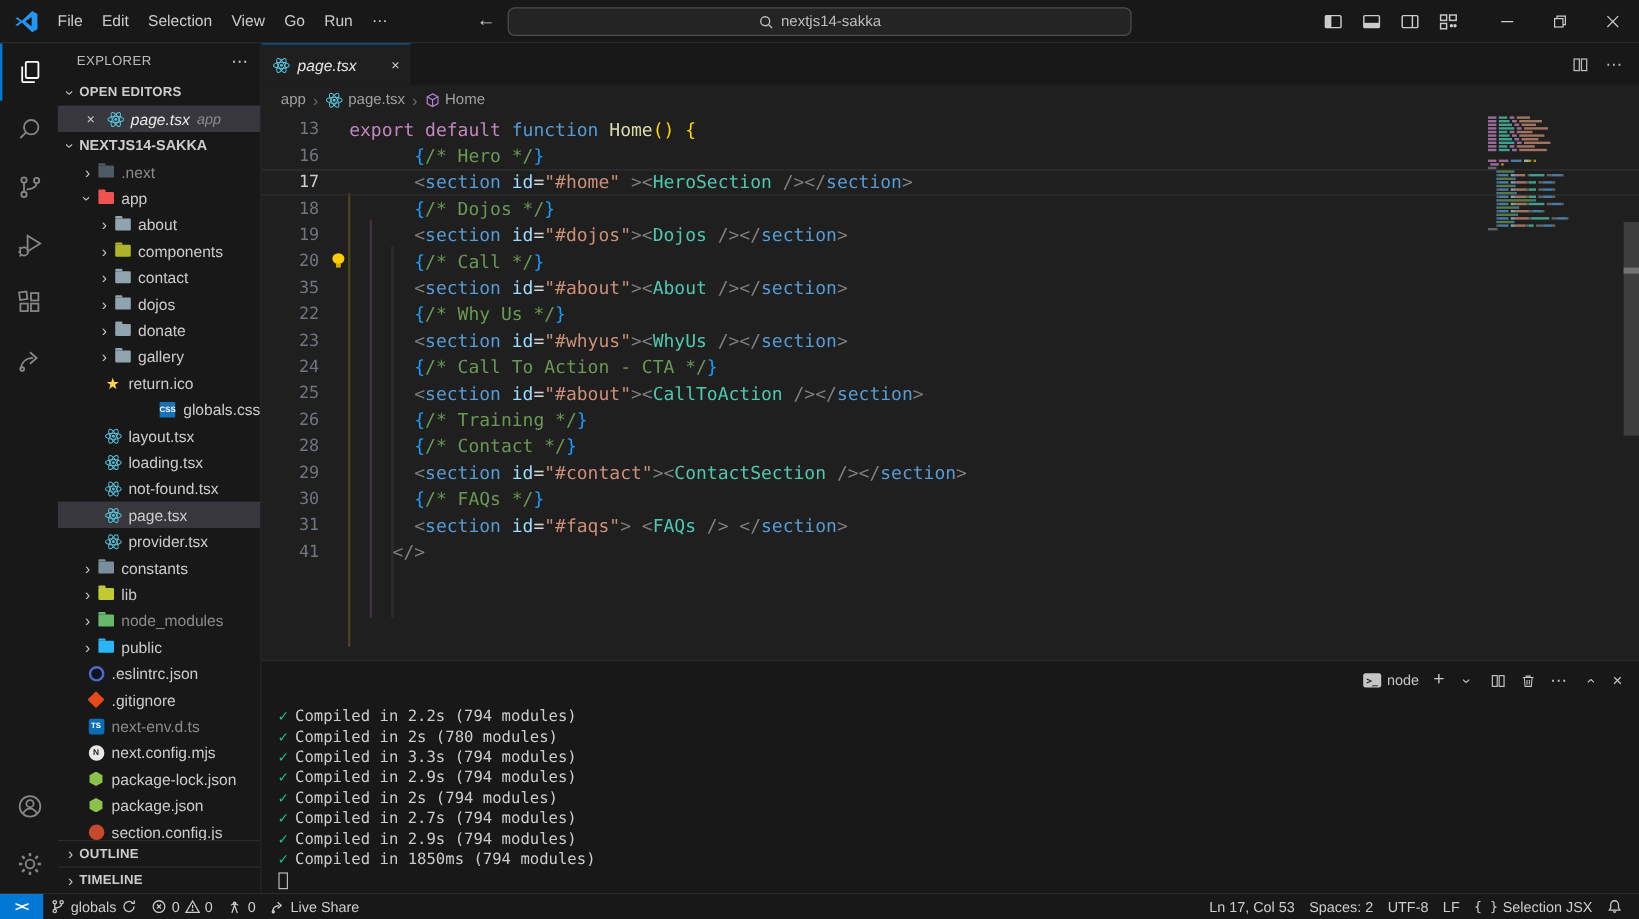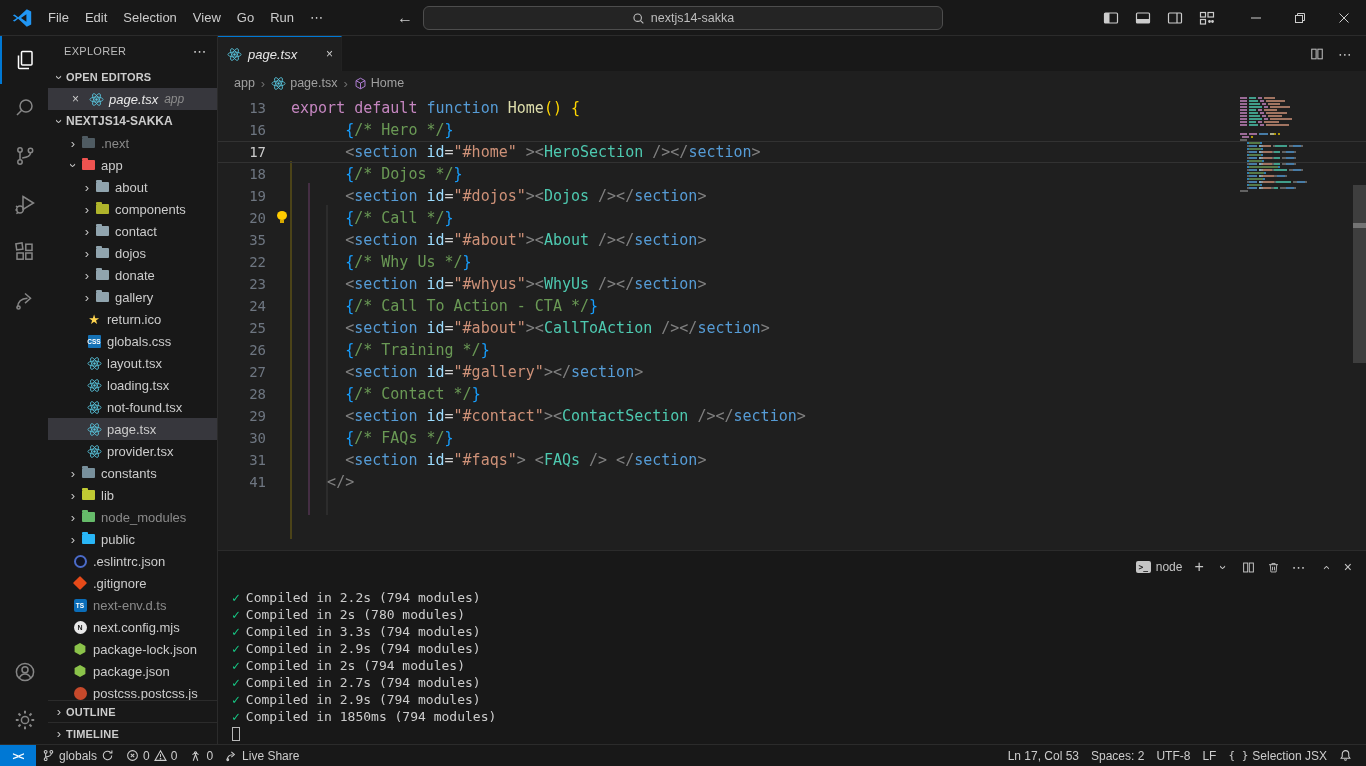--- a/index.html
+++ b/index.html
@@ -369,21 +369,21 @@
           </span>
           <span class="tree-label">gallery</span>
         </div>
         <div class="tree-row" style="padding-left: 32px;">
           <span style="width: 6px;"></span>
           <span class="icon-slot">
             <span class="star-ico">★</span>
           </span>
           <span class="tree-label">return.ico</span>
         </div>
-        <div class="tree-row" style="padding-left: 32px;">
+        <div class="tree-row" style="padding-left: 32px; justify-content: flex-end;">
           <span style="width: 6px;"></span>
           <span class="icon-slot">
             <span class="sq-ico" style="background:#1572b6;border-radius:1px;">CSS</span>
           </span>
           <span class="tree-label">globals.css</span>
         </div>
         <div class="tree-row" style="padding-left: 32px;">
           <span style="width: 6px;"></span>
           <span class="icon-slot">
             <svg width="15" height="15" viewBox="0 0 16 16">
@@ -521,21 +521,21 @@
           <span class="icon-slot">
             <span class="hex-ico"></span>
           </span>
           <span class="tree-label">package.json</span>
         </div>
         <div class="tree-row" style="padding-left: 18px;">
           <span style="width: 6px;"></span>
           <span class="icon-slot">
             <span class="badge-ico" style="background:#c6492b;"></span>
           </span>
-          <span class="tree-label">postcss.postcss.js</span>
+          <span class="tree-label">section.config.js</span>
         </div>
       </div>
     <div class="sb-sec-header bordered">
       <span class="chev">›</span>
       <span>OUTLINE</span>
     </div>
     <div class="sb-sec-header bordered">
       <span class="chev">›</span>
       <span>TIMELINE</span>
     </div>
@@ -642,24 +642,20 @@
             <span class="ln">24</span>
             <span class="code-text"><span class="t-pl">      </span><span class="t-br">{</span><span class="t-cm">/* Call To Action - CTA */</span><span class="t-br">}</span></span>
           </div>
           <div class="code-line">
             <span class="ln">25</span>
             <span class="code-text"><span class="t-pl">      </span><span class="t-pu">&lt;</span><span class="t-tg">section</span><span class="t-pl"> </span><span class="t-at">id</span><span class="t-pl">=</span><span class="t-st">"#about"</span><span class="t-pu">&gt;&lt;</span><span class="t-cp">CallToAction</span><span class="t-pl"> </span><span class="t-pu">/&gt;&lt;/</span><span class="t-tg">section</span><span class="t-pu">&gt;</span></span>
           </div>
           <div class="code-line">
             <span class="ln">26</span>
             <span class="code-text"><span class="t-pl">      </span><span class="t-br">{</span><span class="t-cm">/* Training */</span><span class="t-br">}</span></span>
-          </div>
-          <div class="code-line">
-            <span class="ln">27</span>
-            <span class="code-text"><span class="t-pl">      </span><span class="t-pu">&lt;</span><span class="t-tg">section</span><span class="t-pl"> </span><span class="t-at">id</span><span class="t-pl">=</span><span class="t-st">"#gallery"</span><span class="t-pu">&gt;&lt;/</span><span class="t-tg">section</span><span class="t-pu">&gt;</span></span>
           </div>
           <div class="code-line">
             <span class="ln">28</span>
             <span class="code-text"><span class="t-pl">      </span><span class="t-br">{</span><span class="t-cm">/* Contact */</span><span class="t-br">}</span></span>
           </div>
           <div class="code-line">
             <span class="ln">29</span>
             <span class="code-text"><span class="t-pl">      </span><span class="t-pu">&lt;</span><span class="t-tg">section</span><span class="t-pl"> </span><span class="t-at">id</span><span class="t-pl">=</span><span class="t-st">"#contact"</span><span class="t-pu">&gt;&lt;</span><span class="t-cp">ContactSection</span><span class="t-pl"> </span><span class="t-pu">/&gt;&lt;/</span><span class="t-tg">section</span><span class="t-pu">&gt;</span></span>
           </div>
           <div class="code-line">

